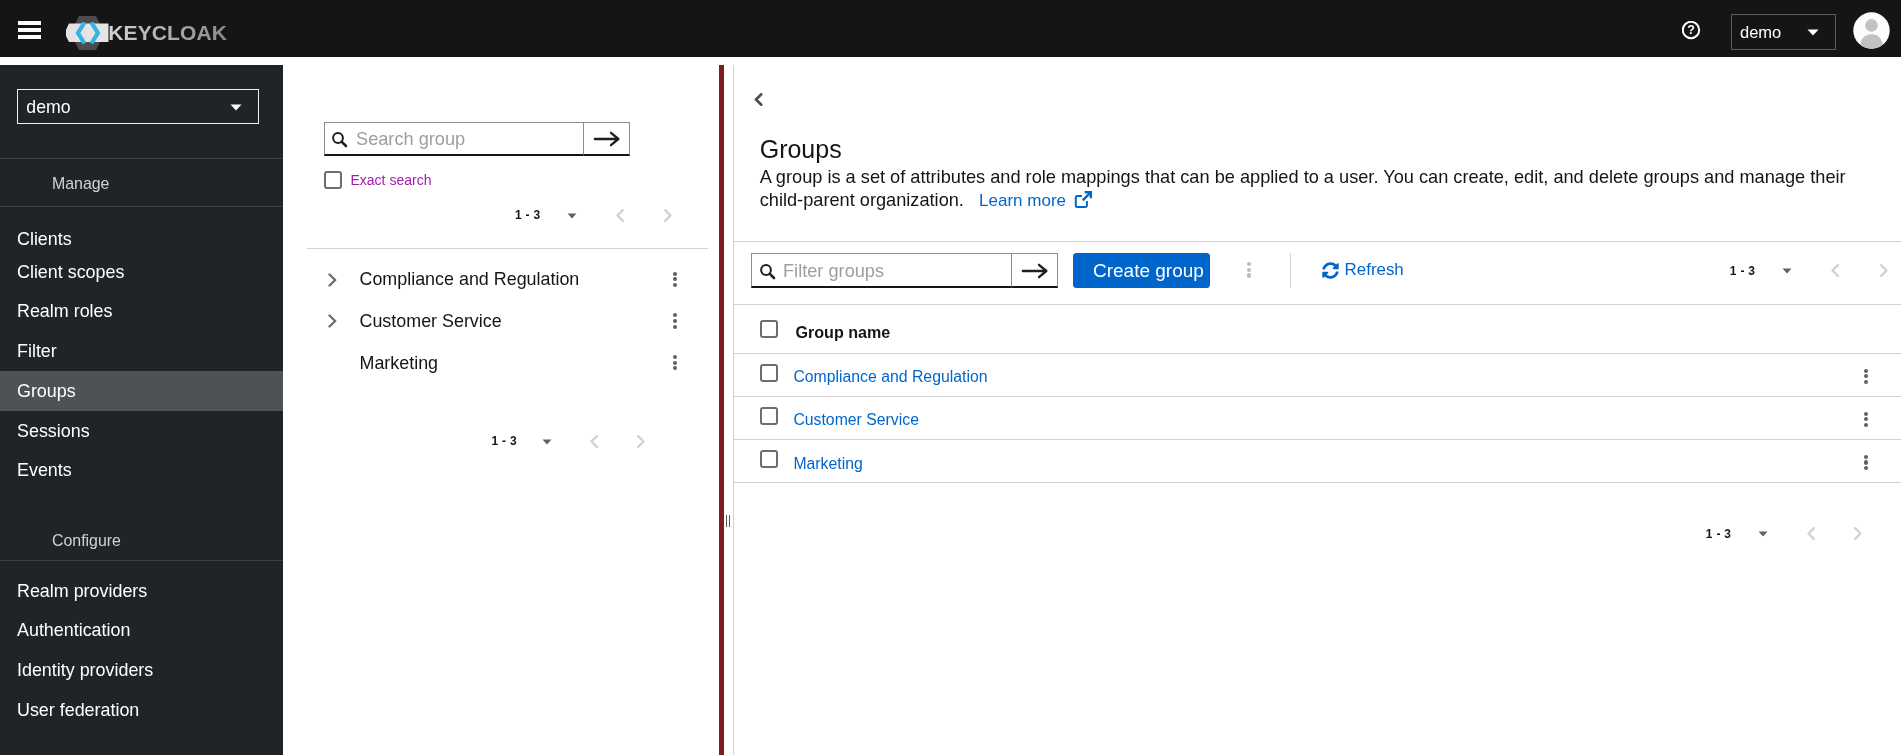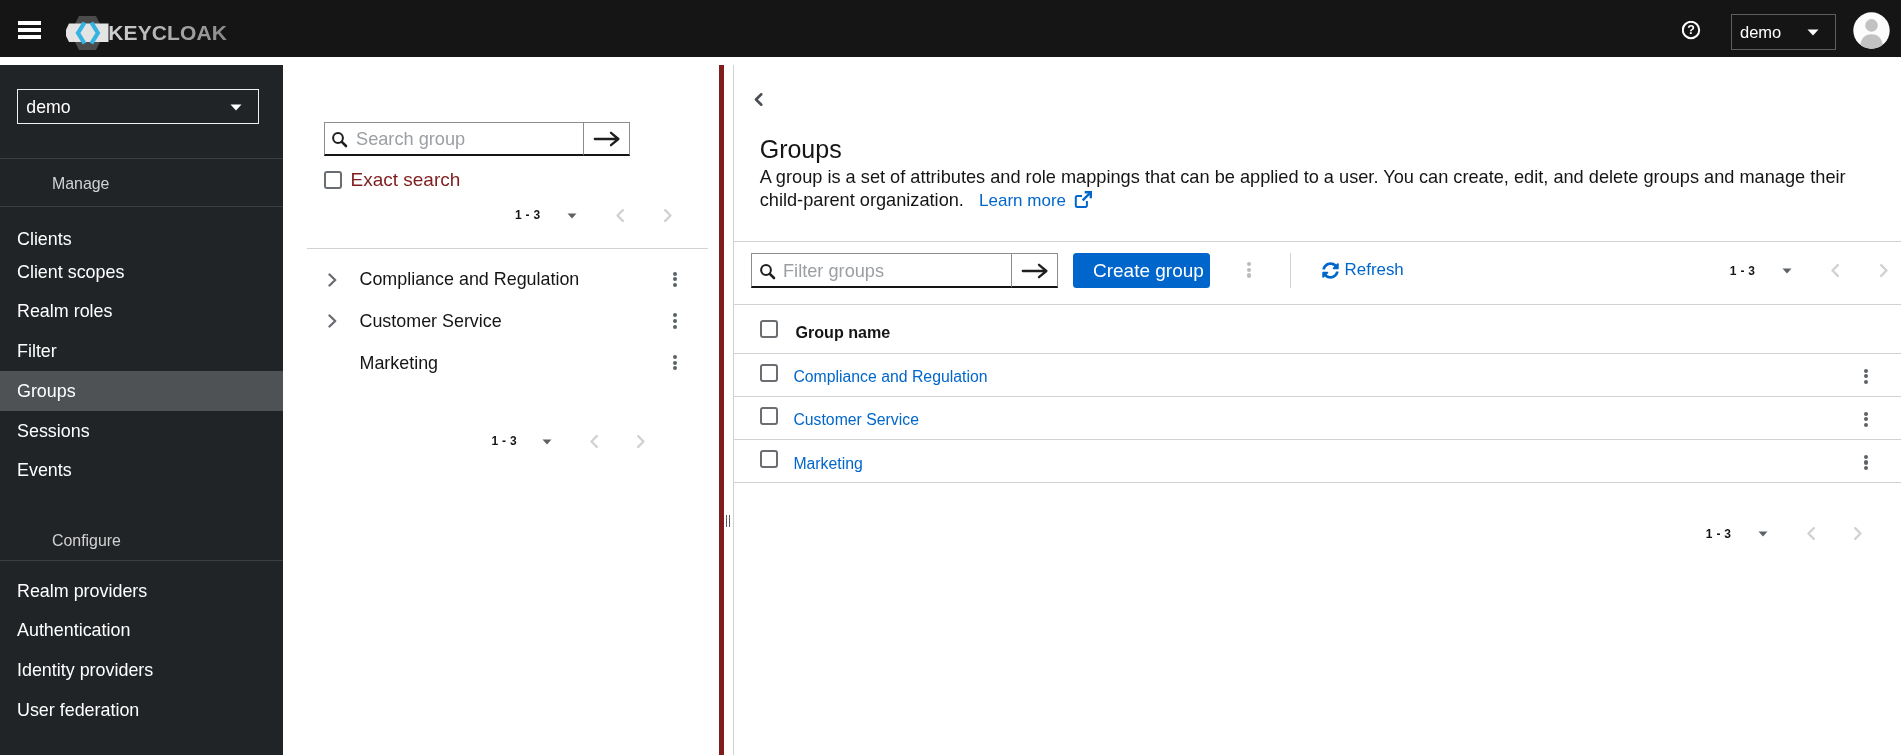--- a/index.html
+++ b/index.html
@@ -119,21 +119,21 @@
   <svg class="abs" style="left:48px;top:66px" width="17" height="17" viewBox="0 0 17 17">
     <circle cx="7" cy="7" r="4.9" fill="none" stroke="#1f1f1f" stroke-width="2"></circle>
     <line x1="10.8" y1="10.8" x2="15" y2="15" stroke="#1f1f1f" stroke-width="2.6" stroke-linecap="round"></line>
   </svg>
   <div class="abs cv placeholder" style="left:73px;top:74px">Search group</div>
   <svg class="abs" style="left:310px;top:66px" width="28" height="16" viewBox="0 0 28 16">
     <path d="M1.8 8 H25 M18 1.8 L25.4 8 L18 14.2" fill="none" stroke="#1f1f1f" stroke-width="2.3" stroke-linecap="round" stroke-linejoin="round"></path>
   </svg>
 
   <div class="checkbox" style="left:41px;top:105.5px"></div>
-  <div class="abs cv" style="left:67.5px;top:115.4px;font-size:19px;color:#7f1d1d">Exact search</div>
+  <div class="abs cv" style="left:67.5px;top:115.4px;font-size:14px;color:#a21caf">Exact search</div>
 
   <div class="abs cv pgtext" style="left:232px;top:150.2px">1 - 3</div>
   <svg class="abs" style="left:283.5px;top:147.5px" width="10" height="6" viewBox="0 0 10 6">
       <polygon points="0.5,0.5 9.5,0.5 5,5.5" fill="#5d6267"></polygon>
     </svg>
   <svg class="abs" style="left:333px;top:144px" width="8" height="13" viewBox="0 0 8 13">
       <path d="M6.8 1.2 L1.5 6.5 L6.8 11.8" fill="none" stroke="#d2d2d2" stroke-width="2.4" stroke-linecap="round" stroke-linejoin="round"></path>
     </svg>
   <svg class="abs" style="left:381px;top:144px" width="8" height="13" viewBox="0 0 8 13">
       <path d="M1.2 1.2 L6.5 6.5 L1.2 11.8" fill="none" stroke="#d2d2d2" stroke-width="2.4" stroke-linecap="round" stroke-linejoin="round"></path>

